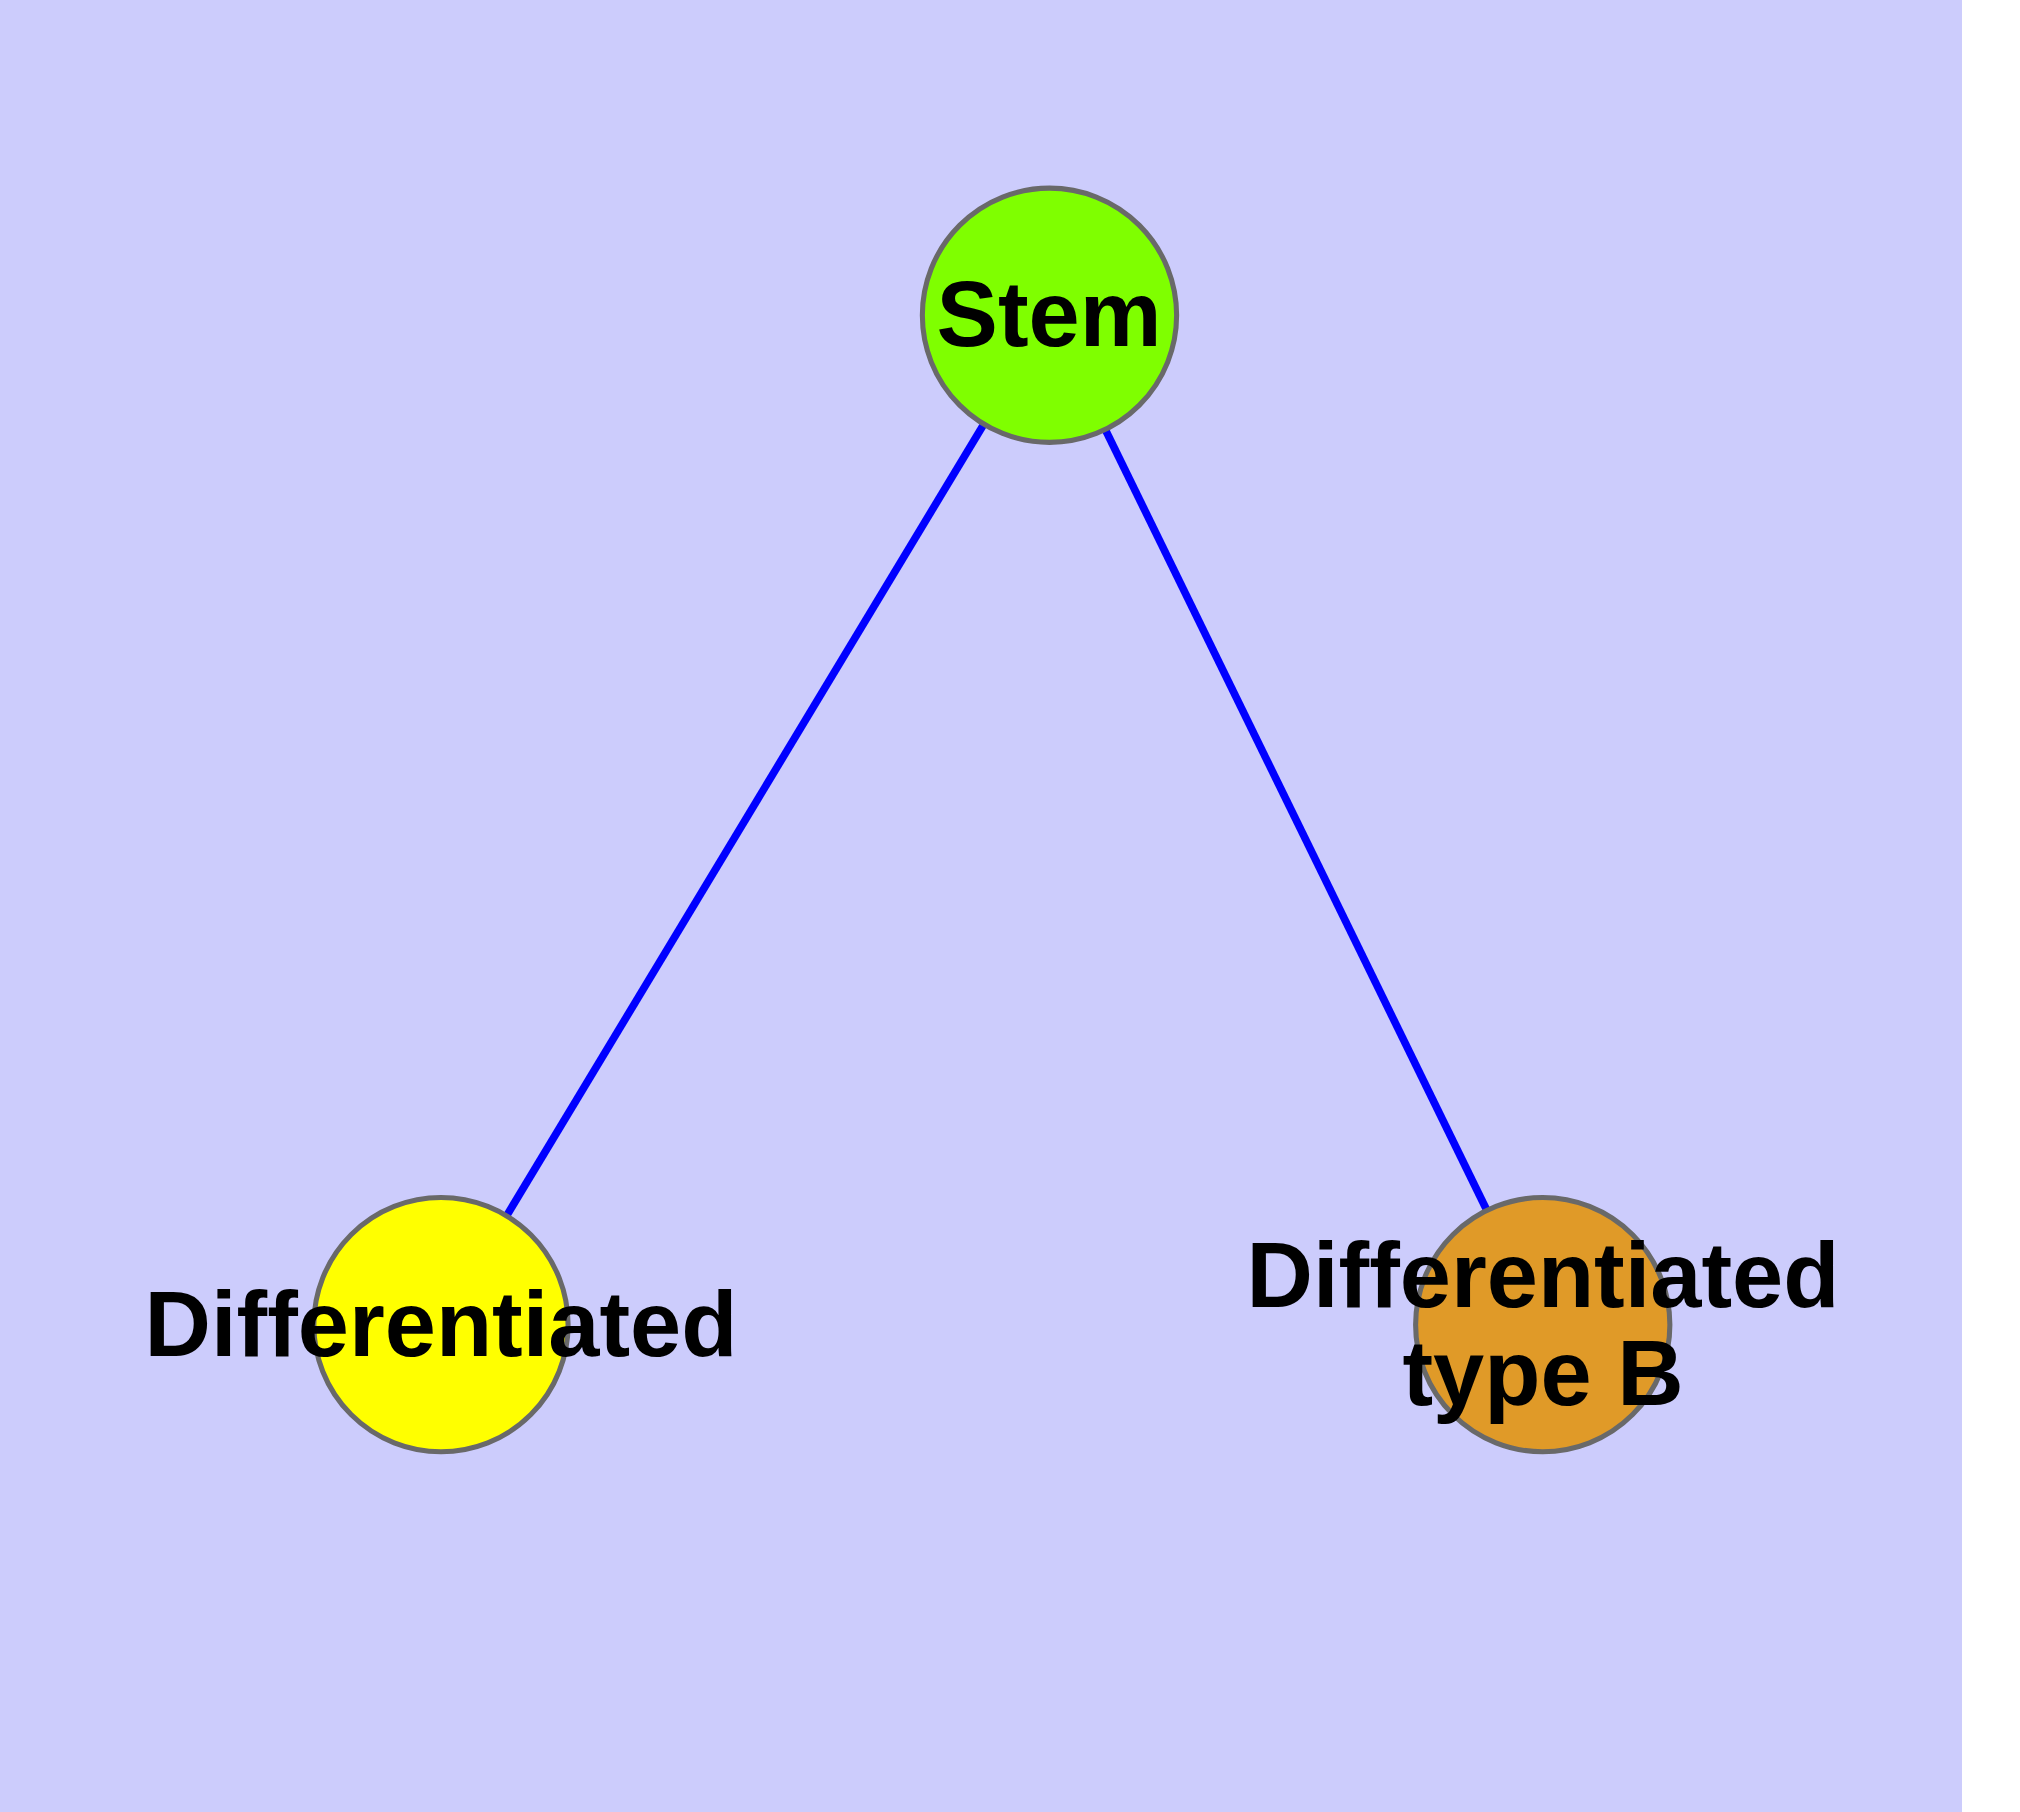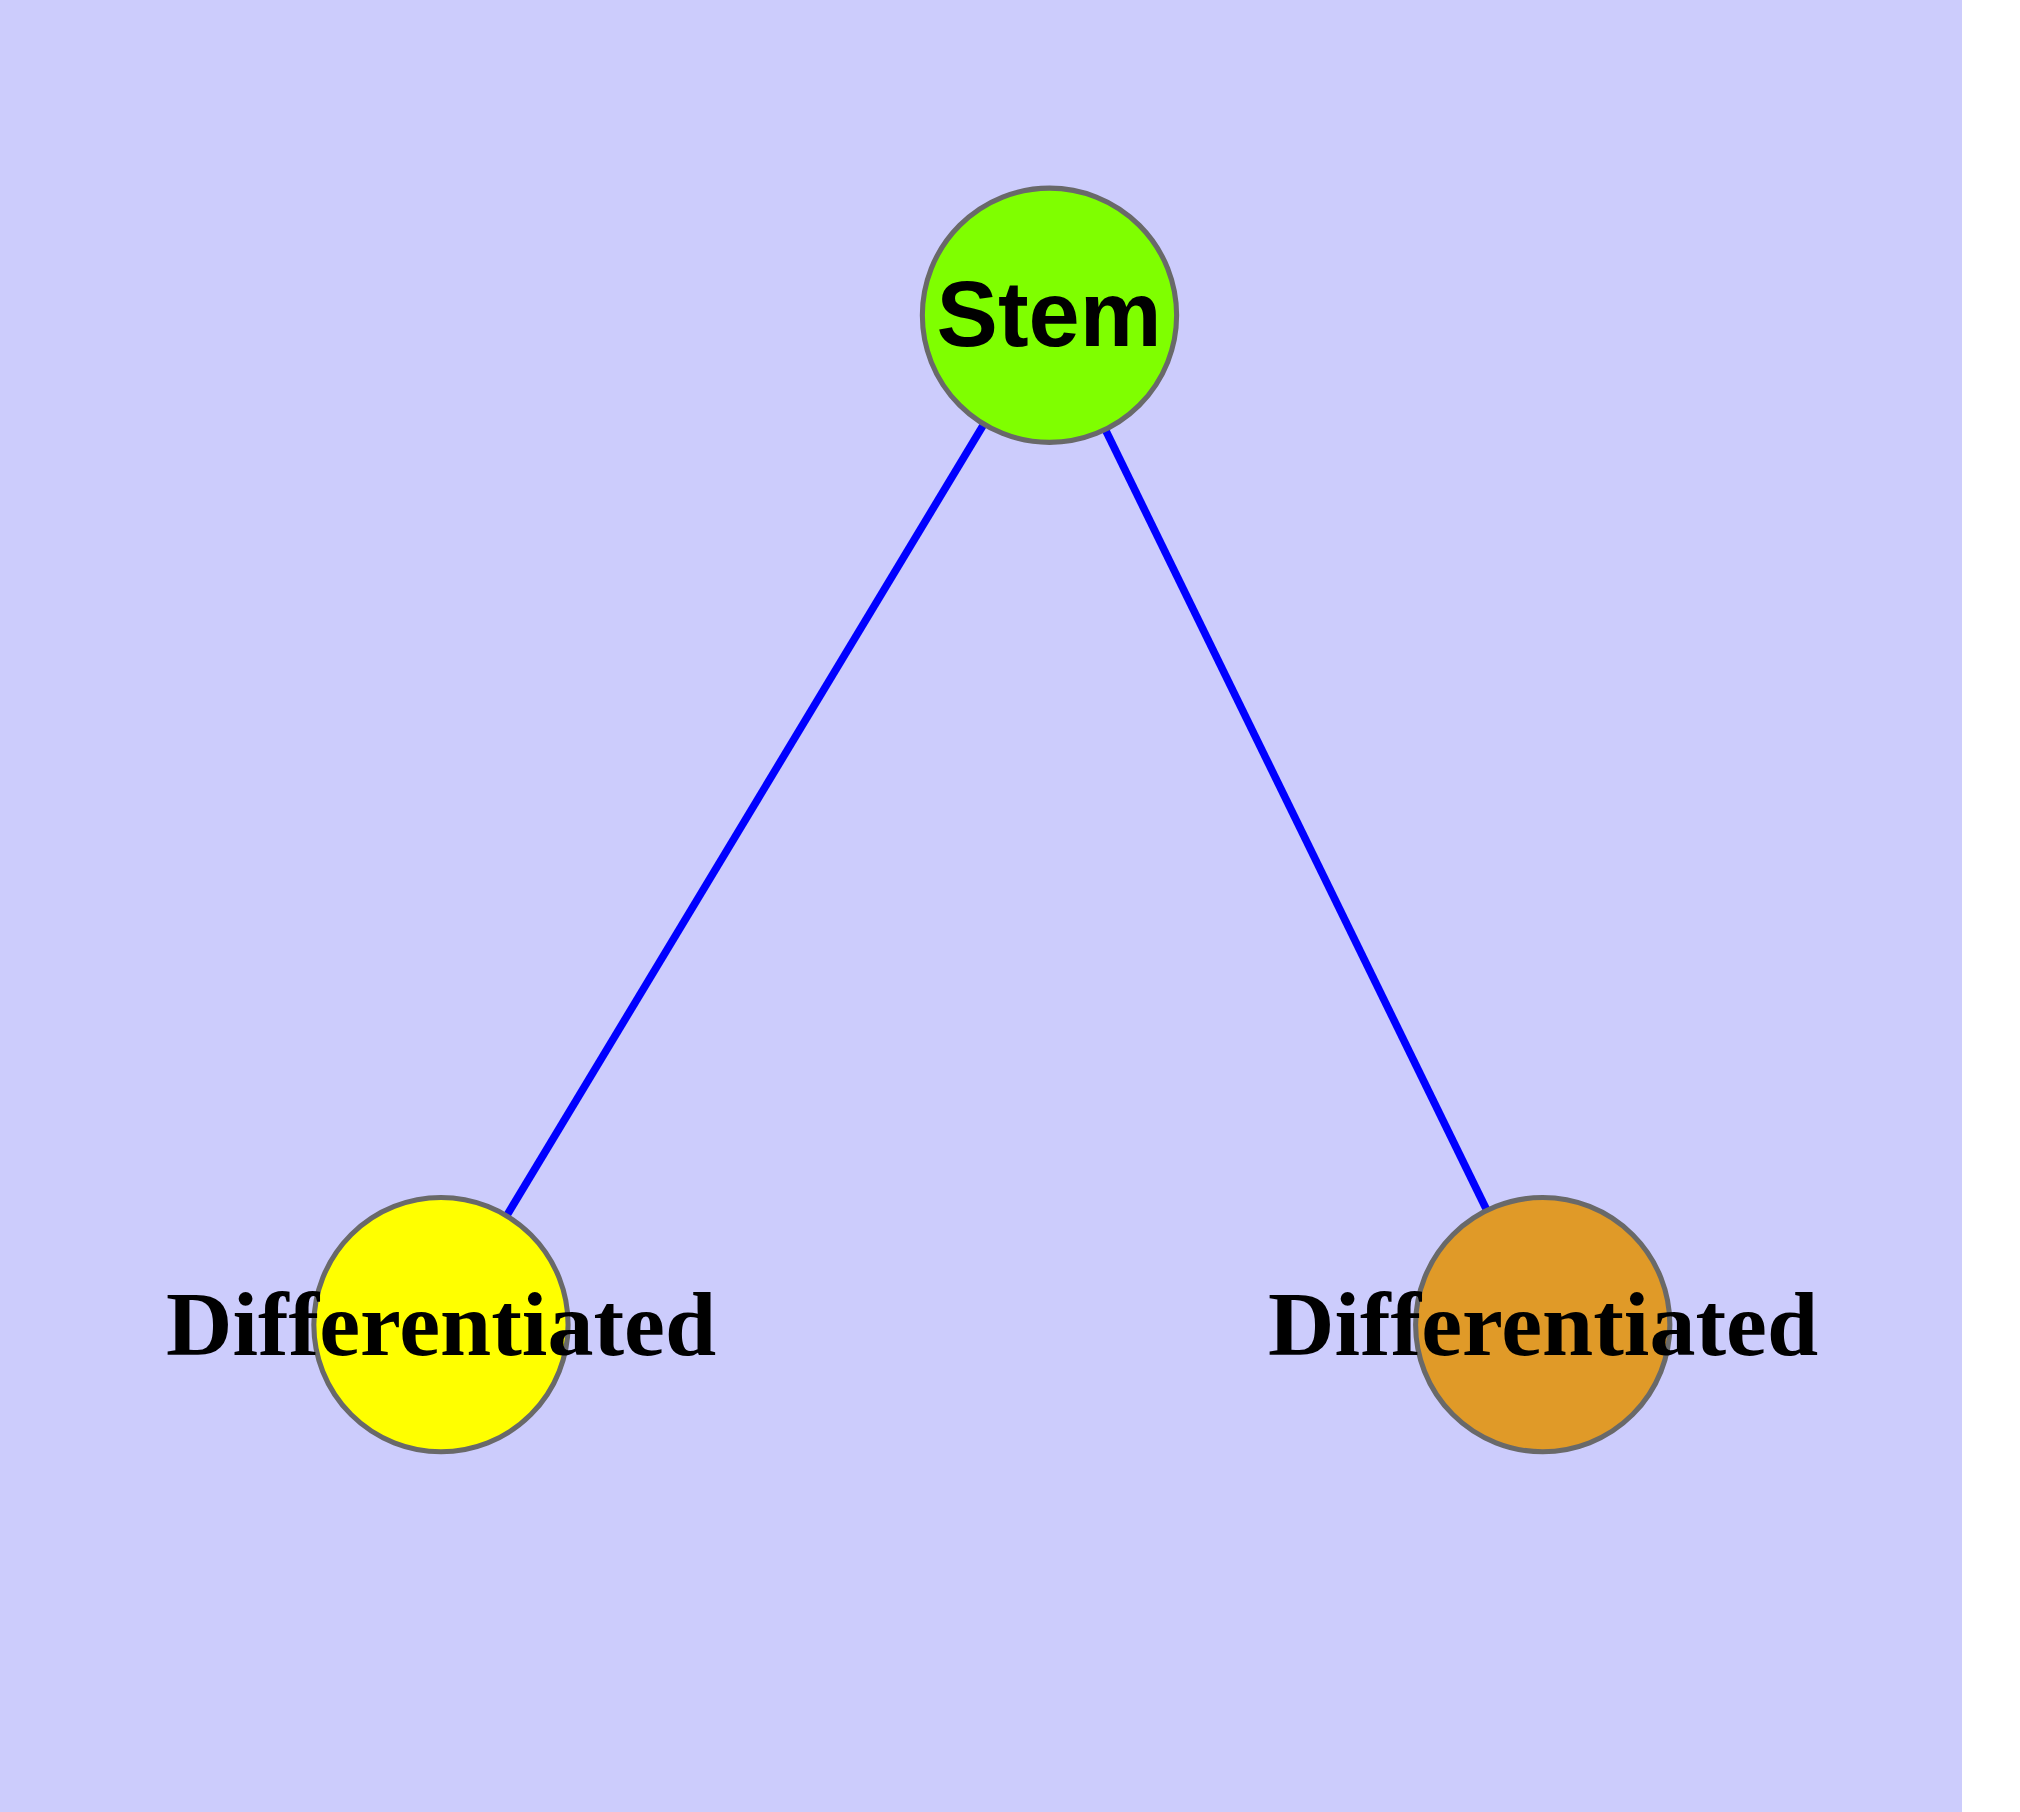--- a/index.html
+++ b/index.html
@@ -37,21 +37,20 @@
     white-space: pre;
     line-height: 1.06;
     pointer-events: none;
     transform: translate(-50%, -50%);
   }
   .label-stem {
     font-size: 92px;
   }
   .label-child {
     font-size: 92px;
-    font-family: Liberation Serif, serif;
   }
 </style>
 </head>
 <body style="background: rgb(255, 255, 255);">
 
 <div id="canvas" style="width: 1962px; height: 1812px;">
 
   <div id="bg-rect" style="background: rgb(204, 204, 252);"></div>
 
   <svg id="graph-svg" viewBox="0 0 2384 2138" xmlns="http://www.w3.org/2000/svg">
@@ -62,17 +61,17 @@
     <g id="node-layer">
         <circle cx="1238" cy="372" r="150" fill="#7fff00" stroke="#696969" stroke-width="6"></circle>
         <circle cx="520" cy="1563" r="150" fill="#ffff00" stroke="#696969" stroke-width="6"></circle>
         <circle cx="1820" cy="1563" r="150" fill="#e09a28" stroke="#696969" stroke-width="6"></circle>
       </g>
   </svg>
 
   <div id="label-layer">
       <div class="node-label label-stem" style="left: 1049px; top: 315px; color: rgb(0, 0, 0);"><div>Stem</div></div>
       <div class="node-label label-child" style="left: 441px; top: 1325px; color: rgb(0, 0, 0);"><div>Differentiated</div></div>
-      <div class="node-label label-child" style="left: 1543px; top: 1325px; color: rgb(0, 0, 0);"><div>Differentiated</div></div>
+      <div class="node-label label-child" style="left: 1543px; top: 1325px; color: rgb(0, 0, 0);"><div>Differentiated</div><div>type B</div></div>
     </div>
 
 </div>
 
 
 </body></html>

